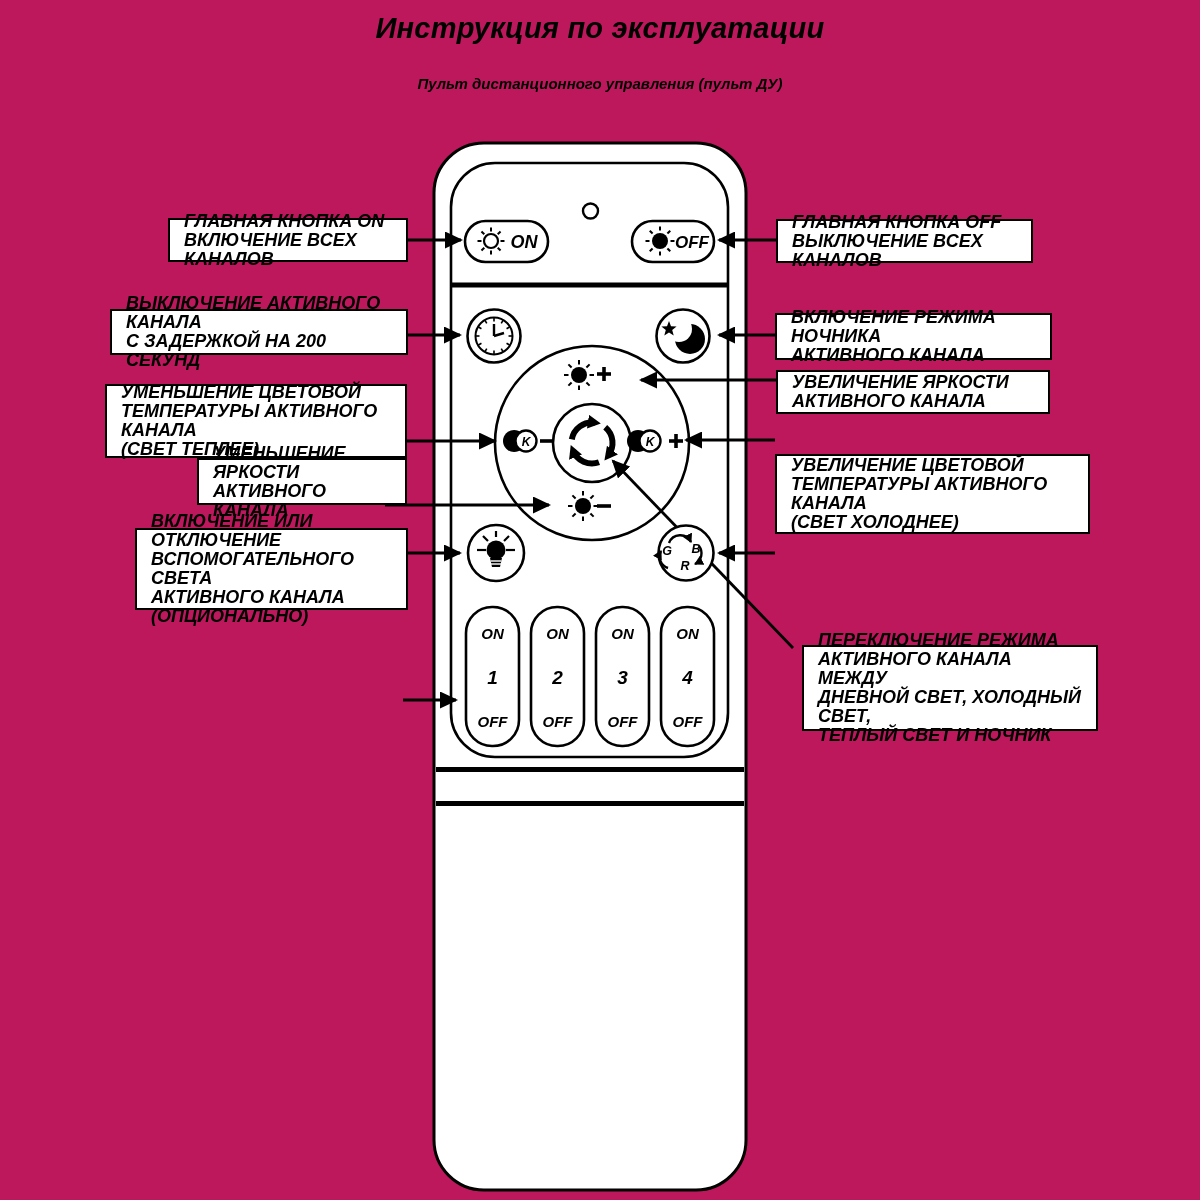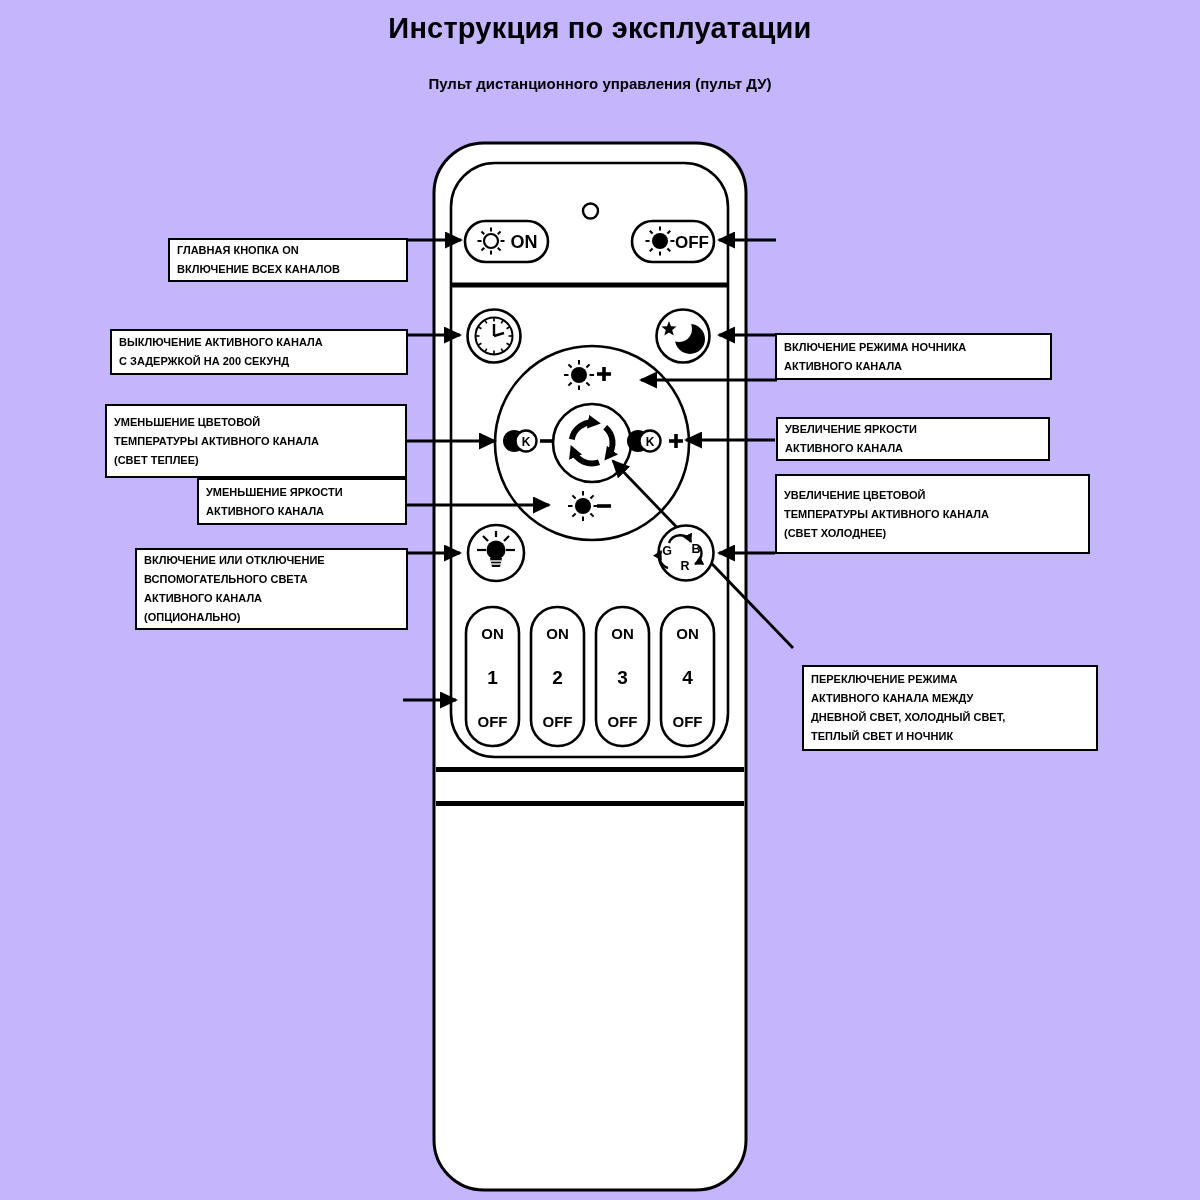--- a/index.html
+++ b/index.html
@@ -1,24 +1,24 @@
 <!DOCTYPE html>
 <html><head>
 <meta charset="utf-8">
 <style>
   html,body{margin:0;padding:0;background:#fff;}
   body{width:1200px;height:1200px;font-family:"Liberation Sans",sans-serif;color:#000;}
-  .page{position:relative;width:1200px;height:1200px;overflow:hidden;background:#c4b5fd;}
+  .page{position:relative;width:1200px;height:1200px;overflow:hidden;background:#be185d;font-style:italic;}
   .title{position:absolute;top:12px;left:0;right:0;text-align:center;
          font-size:29px;font-weight:bold;letter-spacing:.2px;}
   .subtitle{position:absolute;top:75px;left:0;right:0;text-align:center;
          font-size:15px;font-weight:bold;}
   .callout{position:absolute;border:2.5px solid #000;background:#fff;box-sizing:border-box;
-         display:flex;align-items:center;padding:2px 7px;
-         font-size:11px;font-weight:bold;line-height:19px;white-space:pre-line;margin-top:20px;}
+         display:flex;align-items:center;padding:2px 14px;
+         font-size:18px;font-weight:bold;line-height:19px;white-space:pre-line;}
   svg{position:absolute;left:0;top:0;}
   svg text{font-family:"Liberation Sans",sans-serif;font-weight:bold;fill:#000;}
 </style>
 </head>
 <body>
 
 <div class="page">
 
   <div class="title">Инструкция по эксплуатации</div>
   <div class="subtitle">Пульт дистанционного управления (пульт ДУ)</div>
@@ -262,23 +262,25 @@
   <div class="callout" style="left:105px;top:384px;width:302px;height:74px">УМЕНЬШЕНИЕ ЦВЕТОВОЙ
 ТЕМПЕРАТУРЫ АКТИВНОГО КАНАЛА
 (СВЕТ ТЕПЛЕЕ)</div>
   <div class="callout" style="left:197px;top:458px;width:210px;height:47px">УМЕНЬШЕНИЕ ЯРКОСТИ
 АКТИВНОГО КАНАЛА</div>
   <div class="callout" style="left:135px;top:528px;width:273px;height:82px">ВКЛЮЧЕНИЕ ИЛИ ОТКЛЮЧЕНИЕ
 ВСПОМОГАТЕЛЬНОГО СВЕТА
 АКТИВНОГО КАНАЛА
 (ОПЦИОНАЛЬНО)</div>
 
+  <div class="callout" style="left:776px;top:219px;width:257px;height:44px">ГЛАВНАЯ КНОПКА OFF
+ВЫКЛЮЧЕНИЕ ВСЕХ КАНАЛОВ</div>
   <div class="callout" style="left:775px;top:313px;width:277px;height:47px">ВКЛЮЧЕНИЕ РЕЖИМА НОЧНИКА
 АКТИВНОГО КАНАЛА</div>
-  <div class="callout" style="left:776px;top:397px;width:274px;height:44px">УВЕЛИЧЕНИЕ ЯРКОСТИ
+  <div class="callout" style="left:776px;top:370px;width:274px;height:44px">УВЕЛИЧЕНИЕ ЯРКОСТИ
 АКТИВНОГО КАНАЛА</div>
   <div class="callout" style="left:775px;top:454px;width:315px;height:80px">УВЕЛИЧЕНИЕ ЦВЕТОВОЙ
 ТЕМПЕРАТУРЫ АКТИВНОГО КАНАЛА
 (СВЕТ ХОЛОДНЕЕ)</div>
   <div class="callout" style="left:802px;top:645px;width:296px;height:86px">ПЕРЕКЛЮЧЕНИЕ РЕЖИМА
 АКТИВНОГО КАНАЛА МЕЖДУ
 ДНЕВНОЙ СВЕТ, ХОЛОДНЫЙ СВЕТ,
 ТЕПЛЫЙ СВЕТ И НОЧНИК</div>
 
 </div>

